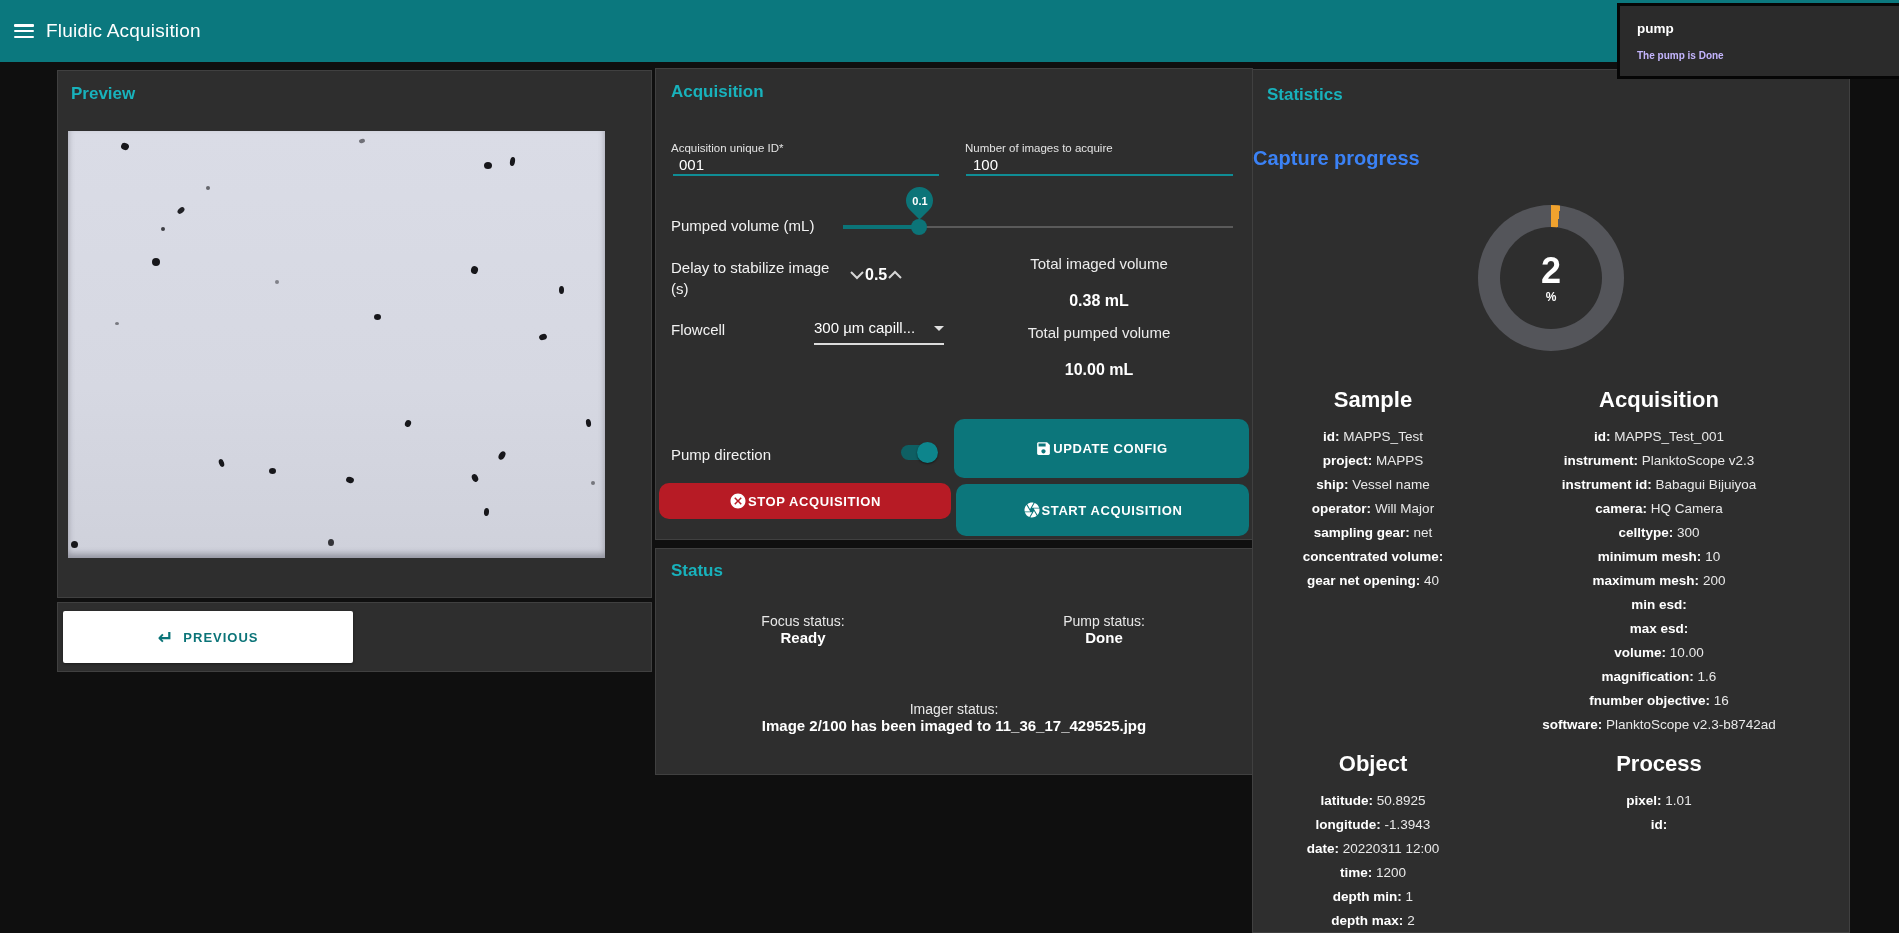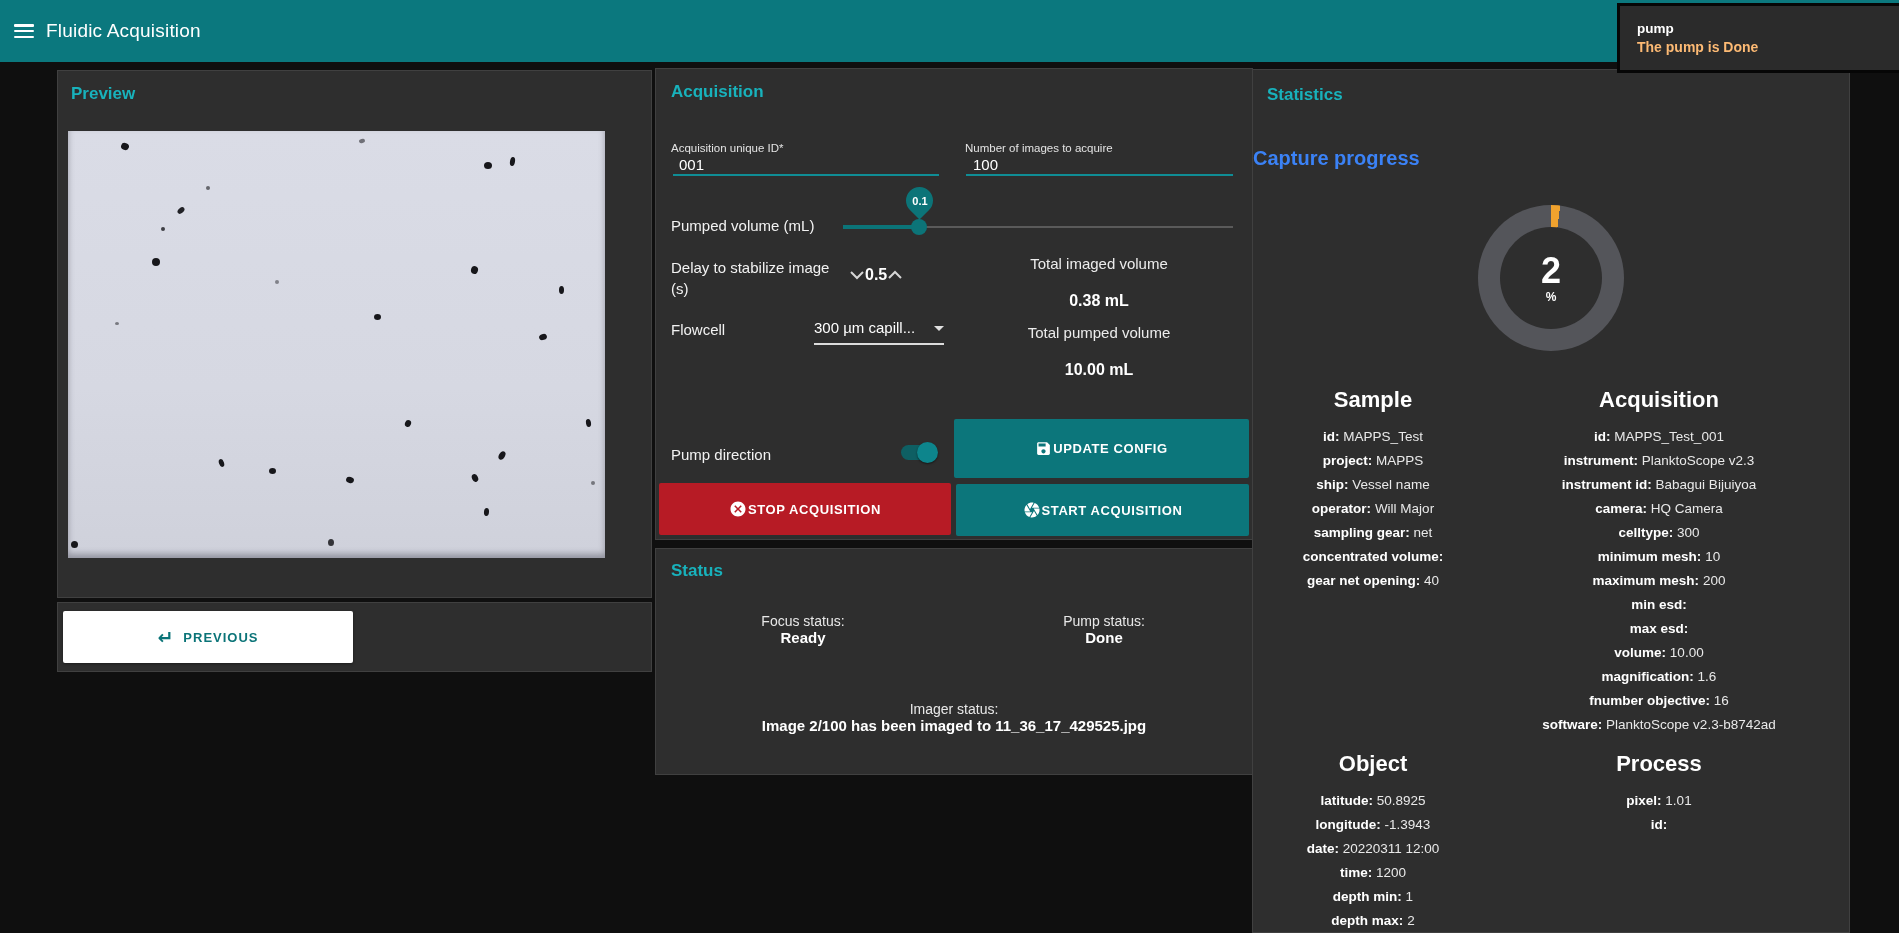--- a/index.html
+++ b/index.html
@@ -10,21 +10,21 @@
     -webkit-font-smoothing:antialiased;
   }
   
   .appbar{position:absolute;left:0;top:0;width:1899px;height:62px;background:#0b787e;display:flex;align-items:center;z-index:5;}
   .hamburger{width:20px;height:14px;margin-left:14px;display:flex;flex-direction:column;justify-content:space-between;cursor:pointer;}
   .hamburger span{display:block;height:2.5px;background:#fff;border-radius:1px;}
   .appbar-title{color:#fff;font-size:19px;margin-left:12px;letter-spacing:.2px;}
   
   .toast{position:absolute;left:1617px;top:3px;width:290px;box-sizing:border-box;background:#2b2b2b;border:3px solid #060606;padding:15px 17px;z-index:20;}
   .toast-title{color:#fff;font-size:13.5px;font-weight:700;}
-  .toast-msg{color:#fdba74;font-size:14px;font-weight:700;margin-top:3px;}
+  .toast-msg{color:#c4b5fd;font-size:10px;font-weight:700;margin-top:14px;}
   
   .panel{position:absolute;background:#2e2e2e;border:1px solid #404040;box-sizing:border-box;}
   .panel-title{position:absolute;color:#18b2bc;font-size:17px;font-weight:600;}
   
   #preview-panel{left:57px;top:70px;width:595px;height:528px;}
   #preview-image{position:absolute;left:10px;top:60px;width:537px;height:427px;
     background:linear-gradient(180deg,#dadce6 0%,#d6d8e2 60%,#cfd1db 100%);
     box-shadow:inset 0 -4px 6px rgba(70,72,84,.45);}
   .particle{position:absolute;background:#17171b;border-radius:50%;}
   #previous-strip{left:57px;top:602px;width:595px;height:70px;}
@@ -56,27 +56,27 @@
   .caret{position:absolute;right:0;top:7px;width:0;height:0;border-left:5px solid transparent;border-right:5px solid transparent;border-top:5px solid #e0e0e0;}
   .dropdown-line{position:absolute;left:0;top:24px;width:130px;height:1.5px;background:#dcdcdc;}
   
   .totals{position:absolute;left:320px;top:186px;width:246px;text-align:center;}
   .total-label{font-size:15px;color:#ececec;}
   .total-value{font-size:16px;font-weight:700;color:#fff;margin-top:20px;margin-bottom:14px;}
   
   .toggle{position:absolute;left:245px;top:376px;width:34px;height:15px;border-radius:8px;background:#0e5f63;cursor:pointer;}
   .toggle-knob{position:absolute;right:-3px;top:-3px;width:21px;height:21px;border-radius:50%;background:#0d858c;box-shadow:0 1px 2px rgba(0,0,0,.5);}
   
-  .btn{position:absolute;border:none;border-radius:2px;color:#fff;font-size:13px;font-weight:700;letter-spacing:.6px;
+  .btn{position:absolute;border:none;border-radius:10px;color:#fff;font-size:13px;font-weight:700;letter-spacing:.6px;
     display:flex;align-items:center;justify-content:center;gap:1px;cursor:pointer;font-family:inherit;}
   .btn svg{flex:0 0 auto;}
   .btn-teal{background:#0c767b;}
   .btn-red{background:#b71b25;}
   #btn-update{left:298px;top:350px;width:295px;height:59px;}
-  #btn-stop{left:3px;top:414px;width:292px;height:52px;}
+  #btn-stop{left:3px;top:414px;width:292px;height:36px;}
   #btn-start{left:300px;top:415px;width:293px;height:52px;}
   
   #status-panel{left:655px;top:548px;width:598px;height:227px;}
   .status-block{position:absolute;text-align:center;}
   .status-label{font-size:14px;color:#e8e8e8;}
   .status-value{font-size:15px;font-weight:700;color:#fff;}
   
   #stats-panel{left:1252px;top:69px;width:598px;height:864px;}
   .cp-title{position:absolute;left:0;top:77px;width:598px;text-align:left;color:#3b82f6;font-size:20px;font-weight:700;}
   .donut{position:absolute;left:225px;top:135px;width:146px;height:146px;border-radius:50%;}

